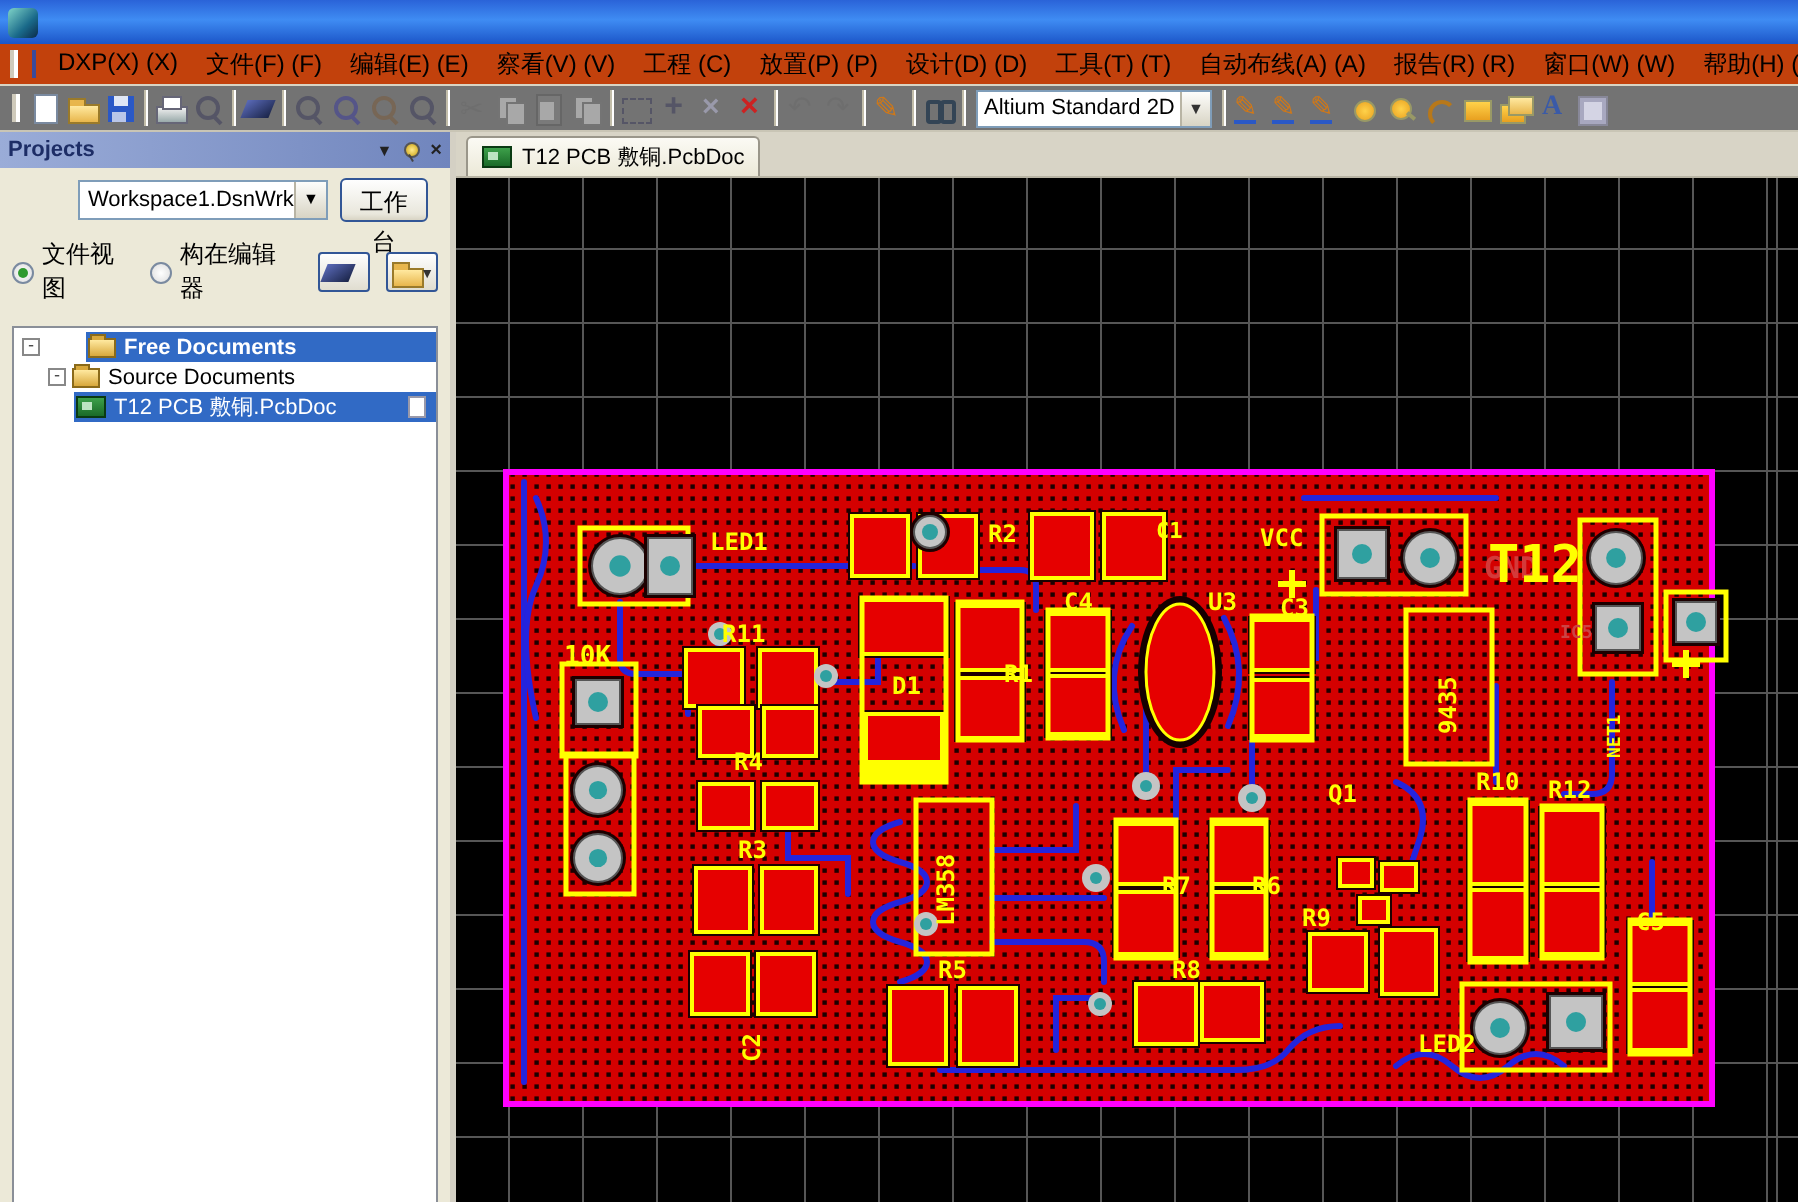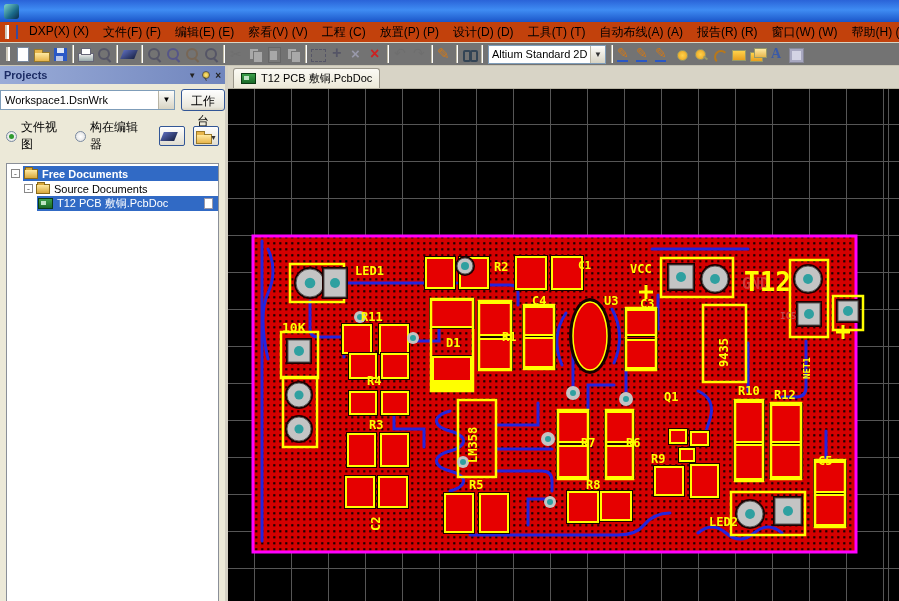--- a/index.html
+++ b/index.html
@@ -68,21 +68,21 @@
     border-left:1px solid #b8b4a4;text-align:center;font-size:8px;line-height:17px;color:#333;}
   
   .main{display:flex;height:579px;}
   .panel{width:228px;flex:none;background:#ece9d8;display:flex;flex-direction:column;border-right:3px solid #d4d0c4;}
   .phead{height:18px;background:linear-gradient(90deg,#9aacd8,#7085bd);display:flex;align-items:center;
     padding:0 4px;color:#1d2d66;font-weight:bold;font-size:11px;}
   .phead .ph-ic{margin-left:auto;display:flex;gap:5px;align-items:center;color:#222;font-size:10px;}
   .pin{width:9px;height:9px;position:relative;display:inline-block;}
   .pin::before{content:"";position:absolute;left:1px;top:0;width:6px;height:6px;border-radius:50%;background:radial-gradient(#ffe98a,#c8a010);border:1px solid #555;}
   .pin::after{content:"";position:absolute;left:4px;top:6px;width:1px;height:4px;background:#444;transform:rotate(-30deg);}
-  .prow{display:flex;align-items:center;margin:5px 0 0;}
+  .prow{display:flex;align-items:center;margin:5px 15px 0;padding-left:24px;}
   .psel{flex:1;height:20px;background:#fff;border:1px solid #7f9db9;display:flex;align-items:center;font-size:11px;padding-left:4px;}
   .psel .arrow{margin-left:auto;width:16px;height:18px;background:linear-gradient(#fdfdfb,#d8d4c4);border-left:1px solid #b8b4a4;text-align:center;font-size:8px;line-height:18px;}
   .xpbtn{width:44px;height:22px;margin-left:6px;border:1px solid #325696;border-radius:3px;
     background:linear-gradient(#fefefe,#e9e7dc 85%,#d8d4c4);font-size:12px;text-align:center;line-height:20px;flex:none;}
   .radiorow{display:flex;align-items:center;margin:8px 6px 4px;gap:4px;}
   .radio{width:11px;height:11px;border:1px solid #7a8aa0;border-radius:50%;background:radial-gradient(#fff,#dcdcdc);position:relative;flex:none;}
   .radio.sel::after{content:"";position:absolute;left:2px;top:2px;width:5px;height:5px;border-radius:50%;background:#2f9a2f;}
   .radiorow label{font-size:12px;margin-right:6px;}
   .pbtn{width:26px;height:20px;border:1px solid #325696;border-radius:2px;background:linear-gradient(#fefefe,#e0ddd0);position:relative;flex:none;}
   .pbtn + .pbtn{margin-left:4px;}
@@ -90,21 +90,21 @@
   .radiorow .gap{flex:1;}
   .tree{flex:1;margin:6px 6px 6px 6px;background:#fff;border:1px solid #8a8f98;overflow:hidden;padding-top:2px;}
   .trow{display:flex;align-items:center;height:15px;font-size:11px;white-space:nowrap;}
   .trow .exp{width:9px;height:9px;border:1px solid #888;background:#fff;font:8px/7px "Liberation Mono",monospace;text-align:center;color:#333;margin-right:3px;flex:none;}
   .tfolder{width:14px;height:10px;background:linear-gradient(#ffe9a0,#d8a83c);border:1px solid #8a6a1a;position:relative;margin-right:4px;flex:none;}
   .tfolder::before{content:"";position:absolute;left:0;top:-3px;width:6px;height:2px;background:#d8a83c;border:1px solid #8a6a1a;border-bottom:none;}
   .tpcb{width:15px;height:11px;background:linear-gradient(#3da04a,#1a6a28);border:1px solid #0a3a12;position:relative;margin-right:4px;flex:none;}
   .tpcb::before{content:"";position:absolute;left:2px;top:2px;width:5px;height:4px;background:#bde4c2;}
   .tdoc{width:9px;height:11px;background:#fff;border:1px solid #99a;margin:0 4px 0 auto;flex:none;}
   .tsel{background:#316ac5;color:#fff;display:flex;align-items:center;flex:1;height:15px;padding:0 1px;}
-  .tsel.bold{font-weight:bold;}
+  .tsel.bold{font-weight:bold;margin-left:20px;}
   
   .docarea{flex:1;display:flex;flex-direction:column;min-width:0;}
   .tabbar{height:23px;background:#d8d4c6;border-bottom:1px solid #b8b4a4;display:flex;align-items:flex-end;padding-left:5px;}
   .tab{height:20px;background:linear-gradient(#fbfaf4,#ece9d8);border:1px solid #9a968a;border-bottom:none;
     border-radius:3px 3px 0 0;display:flex;align-items:center;padding:0 7px;font-size:11px;gap:4px;}
   .tab .tpcb{margin-right:1px;}
   .canvas{flex:1;position:relative;background:#000;
     background-image:repeating-linear-gradient(to right,#565656 0 1px,transparent 1px 37px),
                      repeating-linear-gradient(to bottom,#565656 0 1px,transparent 1px 37px);
     background-position:-11px -2px;}

